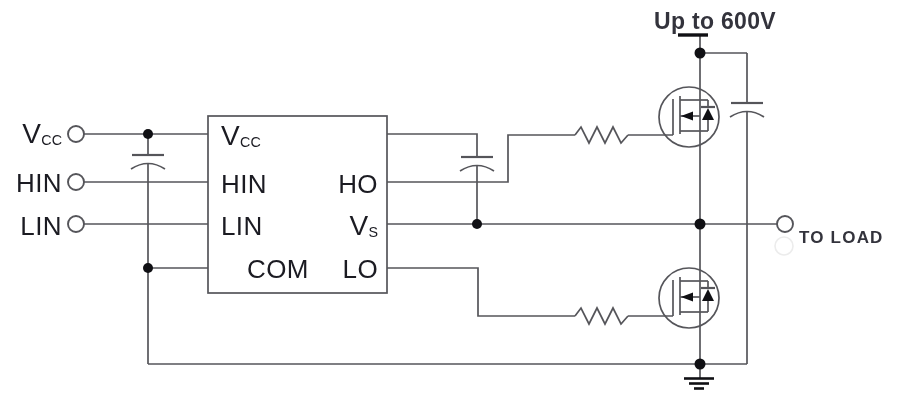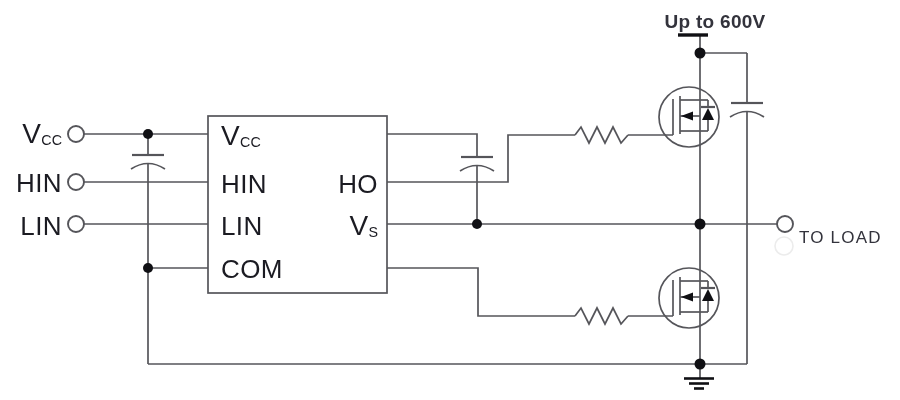--- a/index.html
+++ b/index.html
@@ -19,23 +19,23 @@
   .term{fill:#fff;stroke:var(--wire);stroke-width:1.9;}
   .ghost{fill:none;stroke:var(--ghost);stroke-width:1.6;}
   .lbl{position:absolute;color:var(--text);white-space:nowrap;transform:translateY(-50%);
        line-height:1;}
   .pin{font-size:26px;font-weight:400;letter-spacing:0.4px;}
   .pin .vbase{font-size:28px;}
   .lbl sub{font-size:0.55em;position:relative;bottom:-0.14em;letter-spacing:0;vertical-align:baseline;}
   .t-right{left:0;width:62px;text-align:right;}
   .ic-left{left:221px;text-align:left;}
   .ic-right{left:295px;width:83px;text-align:right;}
-  .supply{left:645px;top:21px;width:140px;text-align:center;font-size:19px;font-weight:600;
+  .supply{left:645px;top:21px;width:140px;text-align:center;font-size:23px;font-weight:600;
           letter-spacing:0.3px;color:var(--text2);}
-  .load{left:799px;top:237px;font-size:17px;font-weight:400;letter-spacing:1.2px;color:var(--text2);}
+  .load{left:799px;top:237px;font-size:17px;font-weight:700;letter-spacing:1.2px;color:var(--text2);}
 </style>
 </head>
 <body>
 
 <div class="stage">
 
   <svg width="900" height="400" viewBox="0 0 900 400">
 
     <g>
       <path class="w" d="M84 134 H208"></path>
@@ -139,21 +139,22 @@
     </g>
   </svg>
 
   <div class="lbl pin t-right" style="top:134px;"><span class="vbase">V</span><sub>CC</sub></div>
   <div class="lbl pin t-right" style="top:183px;"><span>HIN</span><sub></sub></div>
   <div class="lbl pin t-right" style="top:226px;"><span>LIN</span><sub></sub></div>
 
   <div class="lbl pin ic-left" style="top:136px;"><span class="vbase">V</span><sub>CC</sub></div>
   <div class="lbl pin ic-left" style="top:184px;"><span>HIN</span><sub></sub></div>
   <div class="lbl pin ic-left" style="top:226px;"><span>LIN</span><sub></sub></div>
-  <div class="lbl pin ic-left" style="top:269px;"><span>COM</span><sub></sub></div>
+  <div class="lbl pin ic-left" style="top:269px;margin-left:26px;"><span>COM</span><sub></sub></div>
 
   <div class="lbl pin ic-right" style="top:184px;"><span>HO</span><sub></sub></div>
   <div class="lbl pin ic-right" style="top:226px;"><span class="vbase">V</span><sub>S</sub></div>
+  <div class="lbl pin ic-right" style="top:269px;"><span>LO</span><sub></sub></div>
 
   <div class="lbl supply">Up to 600V</div>
   <div class="lbl load">TO LOAD</div>
 
 </div>
 
 </body></html>

